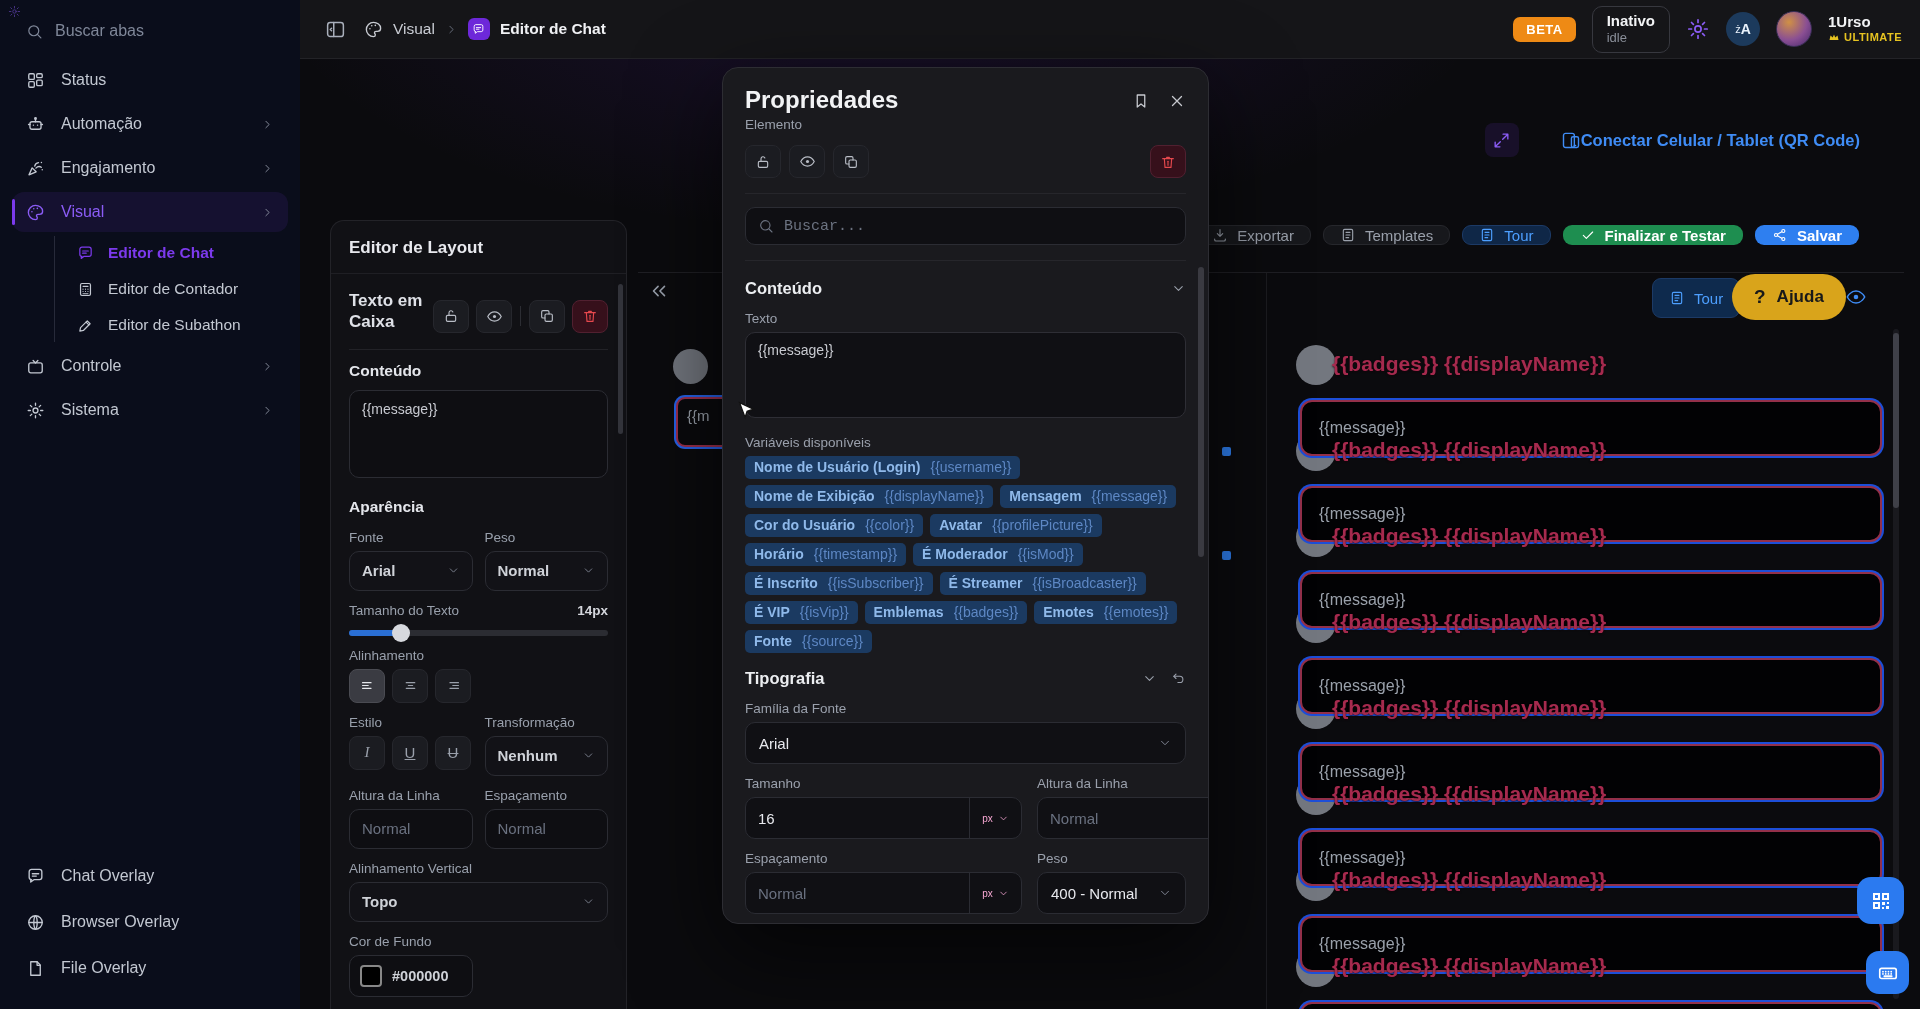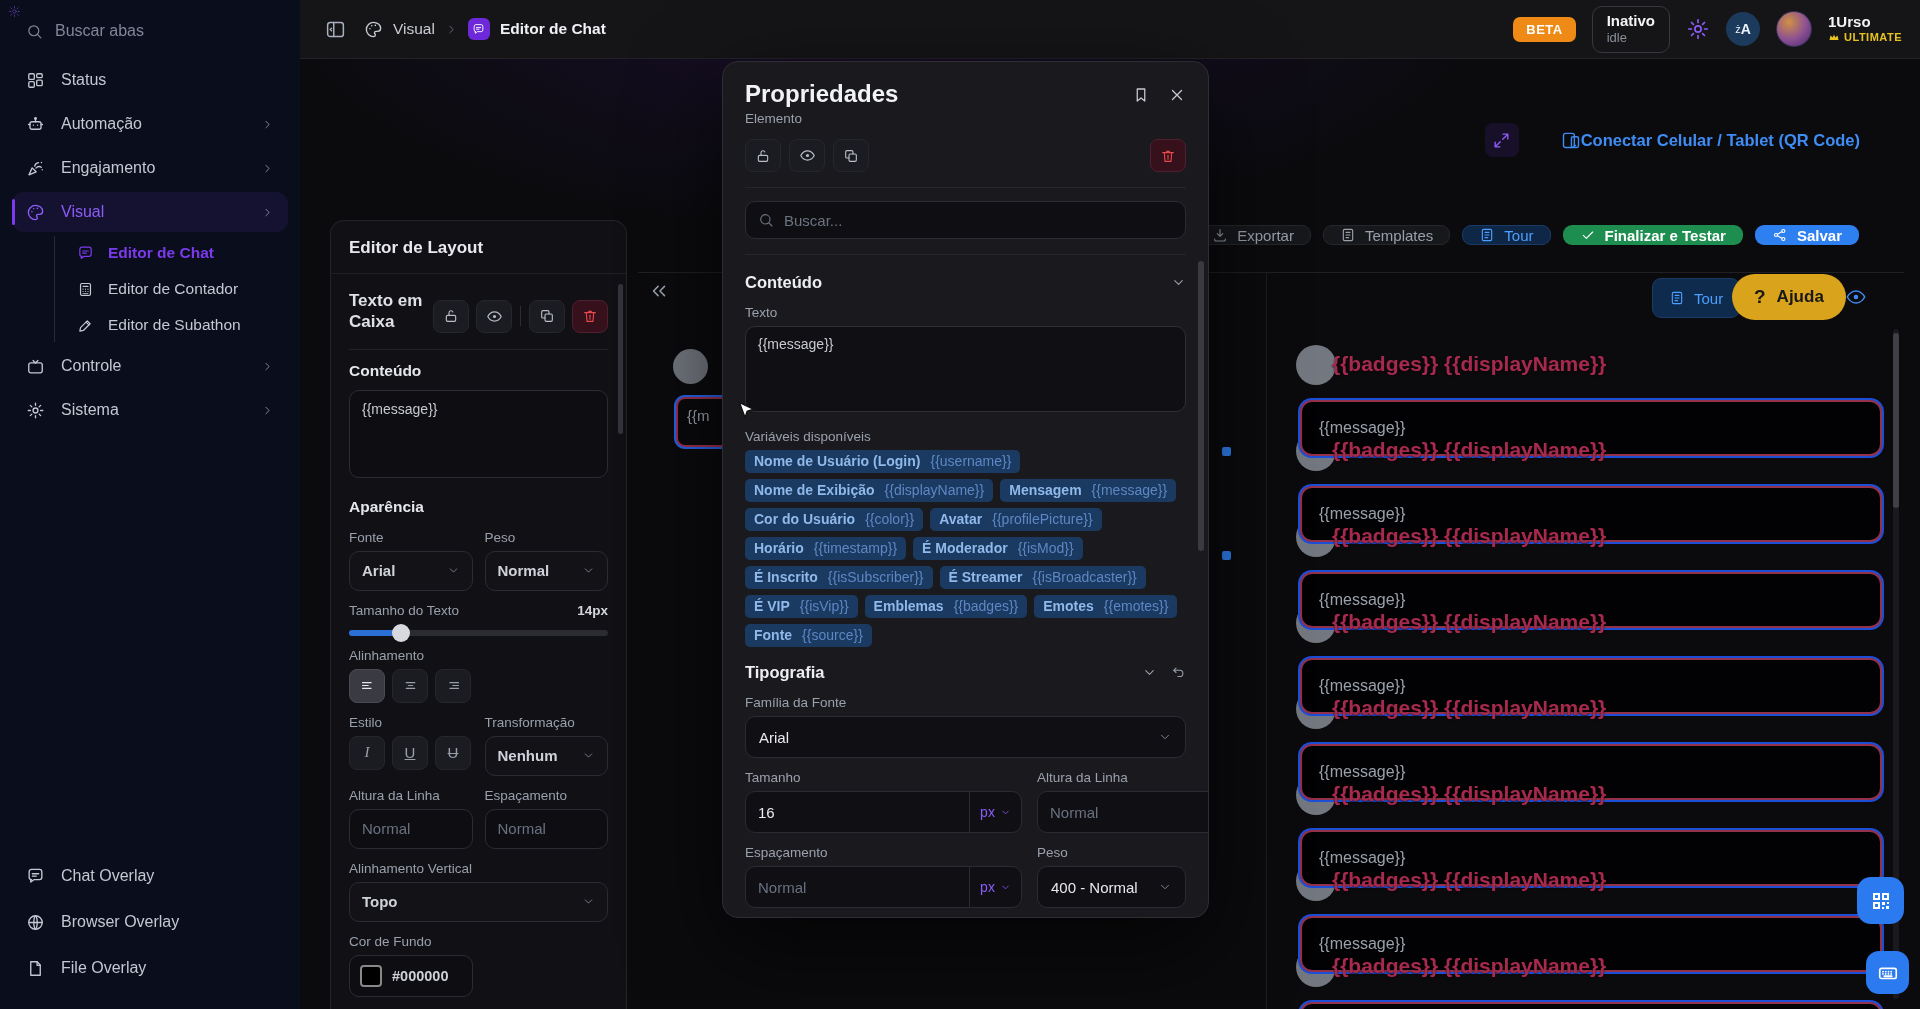--- a/index.html
+++ b/index.html
@@ -114,30 +114,30 @@
   .sq-btn.active { background:#3a3b42; border-color:#4a4b52; color:#e5e7ec; }
   .g-italic { font-family:"Liberation Serif", serif; font-style:italic; }
   .g-under { text-decoration:underline; }
   .g-strike { text-decoration:line-through; }
   .color-input { display:flex; align-items:center; gap:10px; height:42px; border:1px solid #2b2c33; border-radius:10px; padding:0 10px; font-size:14.5px; font-weight:bold; color:#cfd2d8; background:#0e0e12; cursor:pointer; }
   .swatch { width:22px; height:22px; border-radius:4px; }
   .swatch.black { background:#000; border:2px solid #888; }
   .swatch.white { background:#c9c9c9; }
 
   
-  .modal { position:absolute; left:722px; top:61px; width:487px; height:857px; background:#1a1a1e; border:1px solid #2d2d33; border-radius:16px; box-shadow:0 30px 90px rgba(0,0,0,.65); overflow:hidden; z-index:40; display:flex; flex-direction:column; }
+  .modal { position:absolute; left:722px; top:67px; width:487px; height:857px; background:#1a1a1e; border:1px solid #2d2d33; border-radius:16px; box-shadow:0 30px 90px rgba(0,0,0,.65); overflow:hidden; z-index:40; display:flex; flex-direction:column; }
   .m-head { padding:18px 22px 0; position:relative; }
   .m-title { font-size:24px; font-weight:bold; color:#f2f3f5; }
   .m-sub { font-size:13.5px; color:#9aa0ac; margin-top:3px; }
   .m-corner { position:absolute; top:24px; right:22px; display:flex; gap:18px; color:#c7c9cf; }
   .m-corner .icn { cursor:pointer; }
   .m-toolbar { display:flex; gap:8px; margin-top:13px; align-items:center; }
   .m-toolbar .spacer { flex:1; }
   .m-div { height:1px; background:#26262b; margin-top:15px; }
-  .m-search-wrap { padding:0 22px; }
+  .m-search-wrap { padding:0 22px;font-family:Liberation Mono, monospace; }
   .m-search { margin-top:13px; height:38px; background:#0f0f13; border:1px solid #2b2c33; border-radius:10px; display:flex; align-items:center; gap:10px; padding:0 12px; color:#6b7280; }
   .m-search input { flex:1; background:transparent; border:none; outline:none; color:#cfd2d8; font-size:15px; font-family:inherit; }
   .m-search input::placeholder { color:#6b7280; }
   .m-body { flex:1; padding:10px 22px 0; position:relative; overflow:hidden; }
   .m-scroll { position:absolute; right:4px; top:6px; width:6px; height:290px; background:#3a3a41; border-radius:3px; }
   .msec-head { display:flex; align-items:center; justify-content:space-between; margin-top:8px; }
   .msec-title { font-size:16.5px; font-weight:bold; color:#eceef1; }
   .msec-icons { display:flex; gap:14px; color:#9aa0ac; }
   .m-lbl { font-size:13.5px; color:#9aa0ac; margin:13px 0 6px; }
   .m-ta { height:86px; background:#101014; border:1px solid #2e2e35; border-radius:10px; padding:9px 12px; font-size:14px; color:#c8cad0; width:100%; resize:none; font-family:inherit; }
@@ -145,21 +145,21 @@
   .chip-row { display:flex; gap:7px; margin-bottom:6px; }
   .chip { display:inline-flex; gap:10px; align-items:baseline; background:#1b3a61; border-radius:5px; padding:3px 9px 4px; font-size:14px; white-space:nowrap; cursor:pointer; }
   .chip b { color:#8fb9ea; }
   .chip span { color:#5d87c4; }
   .m-grid { display:grid; grid-template-columns:1fr 1fr; column-gap:15px; }
   .m-sel { height:42px; background:#101014; border:1px solid #2b2c33; border-radius:10px; display:flex; align-items:center; justify-content:space-between; padding:0 13px; font-size:15px; color:#e8e9ee; cursor:pointer; }
   .m-sel .chev { color:#7e8492; }
   .unit-input { display:flex; height:42px; background:#101014; border:1px solid #2b2c33; border-radius:10px; overflow:hidden; }
   .unit-input input { flex:1; min-width:0; background:transparent; border:none; outline:none; padding:0 12px; color:#e8e9ee; font-size:15px; font-family:inherit; }
   .unit-input input::placeholder { color:#6a7180; }
-  .unit { border-left:1px solid #2b2c33; display:flex; align-items:center; justify-content:center; gap:5px; color:#8b5cf6; font-size:14px; padding:0 9px; min-width:52px; cursor:pointer; }
+  .unit { border-left:1px solid #2b2c33; display:flex; align-items:center; justify-content:center; gap:5px; color:#f9a8d4; font-size:10px; padding:0 9px; min-width:52px; cursor:pointer; }
   .transform-col { margin-left:auto; width:118px; }
 
   
   .fab { position:absolute; background:#2b7af0; color:#fff; display:flex; align-items:center; justify-content:center; cursor:pointer; z-index:60; }
   .fab-qr { left:1857px; top:877px; width:47px; height:47px; border-radius:14px; }
   .fab-kb { left:1866px; top:951px; width:43px; height:43px; border-radius:13px; }
   .cursor { position:absolute; left:735px; top:400px; z-index:99; pointer-events:none; }
 </style>
 </head>
 <body>

